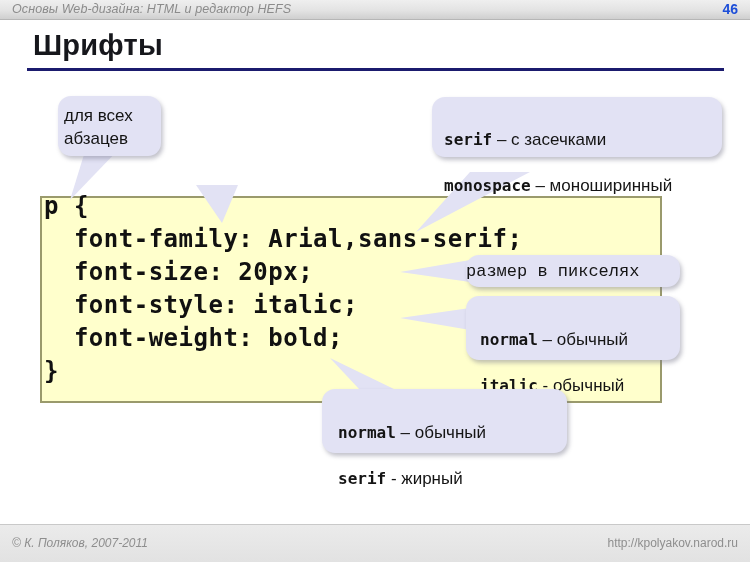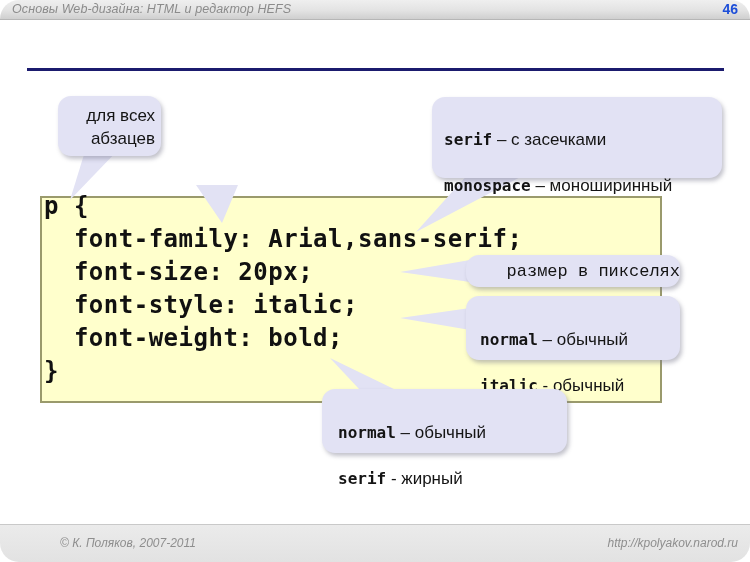--- a/index.html
+++ b/index.html
@@ -7,21 +7,20 @@
     padding: 0;
     background: #ffffff;
   }
   #slide {
     position: relative;
     width: 750px;
     height: 562px;
     overflow: hidden;
     background: #ffffff;
     font-family: "Liberation Sans", sans-serif;
-    border-radius: 19px;
   }
 
   
   .header-bar {
     position: absolute;
     left: 0; top: 0;
     width: 750px; height: 20px;
     background: linear-gradient(to bottom, #efefef 0%, #e3e3e3 55%, #cfcfcf 100%);
     border-bottom: 1px solid #b6b6b6;
     box-sizing: border-box;
@@ -87,34 +86,34 @@
     background: #e2e2f4;
     border-radius: 13px;
     box-shadow: 2px 3px 4px rgba(120,120,140,0.45);
     box-sizing: border-box;
     z-index: 5;
   }
   .callout .ctext {
     font-size: 17px;
     color: #141414;
     line-height: 23px;
-    text-align: right;
+    text-align: left;
     white-space: pre-line;
   }
   .callout .ctext.left { text-align: left; }
   .mono {
     font-family: "DejaVu Sans Mono", "Liberation Mono", monospace;
     font-weight: bold;
     font-size: 16px;
   }
 
   
   #co-all      { left: 58px;  top: 96px;  width: 103px; height: 60px; padding: 8px 6px 0 6px; }
   #co-family   { left: 169px; top: 131px; width: 132px; height: 62px; padding: 9px 6px 0 6px; }
-  #co-serif    { left: 432px; top: 97px;  width: 290px; height: 81px; padding: 8px 0 0 12px; }
+  #co-serif    { left: 432px; top: 97px;  width: 290px; height: 60px; padding: 8px 0 0 12px; }
   #co-size     { left: 466px; top: 255px; width: 214px; height: 32px; padding: 5px 0 0 0; font-family: Liberation Mono, monospace; }
   #co-style    { left: 466px; top: 296px; width: 214px; height: 64px; padding: 9px 0 0 14px; }
   #co-weight   { left: 322px; top: 389px; width: 245px; height: 64px; padding: 9px 0 0 16px; }
 
   
   .tails {
     position: absolute;
     left: 0; top: 0;
     width: 750px; height: 562px;
     pointer-events: none;
@@ -134,40 +133,39 @@
     width: 750px; height: 37px;
     background: linear-gradient(to bottom, #ebebeb 0%, #e2e2e2 100%);
   }
   .footer-left {
     position: absolute;
     left: 12px; top: 536px;
     font-size: 12px;
     font-style: italic;
     color: #8e8e8e;
     white-space: nowrap;
-    margin-left: 48px;
   }
   .footer-right {
     position: absolute;
     right: 12px; top: 536px;
     font-size: 12px;
-    font-style: italic;
     color: #8e8e8e;
     white-space: nowrap;
   }
 </style>
 </head>
 <body>
 
 <div id="slide">
 
   <div class="header-bar"></div>
   <div class="header-title">Основы Web-дизайна: HTML и редактор HEFS</div>
   <div class="header-page">46</div>
 
+  <div class="slide-title">Шрифты</div>
   <div class="title-rule"></div>
 
   <div class="code-block"></div>
   <div class="code-text">p {
   font-family: Arial,sans-serif;
   font-size: 20px;
   font-style: italic;
   font-weight: bold;
 }</div>
 

